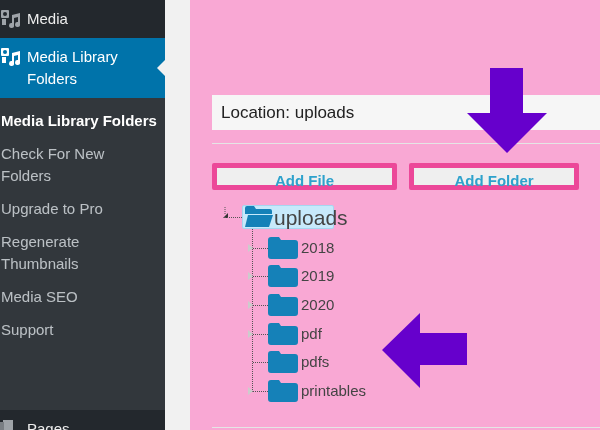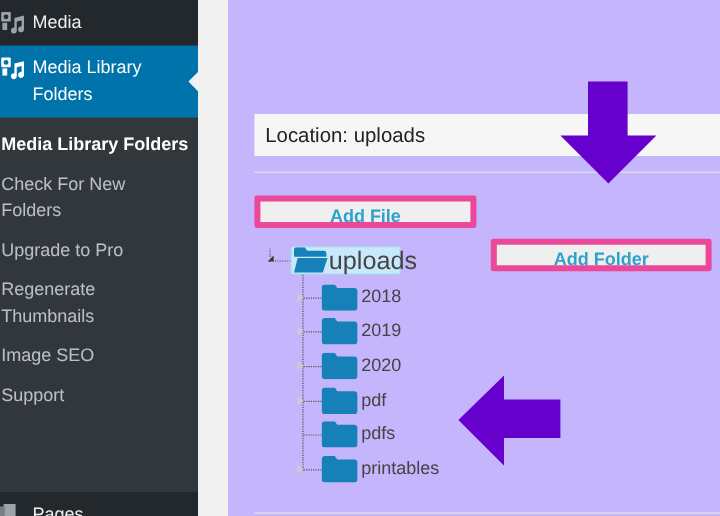--- a/index.html
+++ b/index.html
@@ -14,26 +14,26 @@
   .menu-pages { top: 410px; height: 30px; padding-top: 8px; }
   .menu-label { position: absolute; left: 27px; }
   .menu-icon { position: absolute; left: 0; top: 9px; width: 22px; height: 20px; }
   .notch { position: absolute; right: 0; top: 22px; width: 0; height: 0;
            border-top: 8px solid transparent; border-bottom: 8px solid transparent; border-right: 8px solid #f1f1f1; }
   .submenu { position: absolute; top: 98px; left: 0; width: 165px; padding-top: 12px; }
   .sub-item { display: block; color: rgba(240,245,250,0.72); font-size: 15px; line-height: 22px; margin-bottom: 11px; padding-left: 1px; cursor: pointer; }
   .sub-item.current { color: #fff; font-weight: bold; }
 
   
-  .panel { position: absolute; left: 190px; top: 0; width: 410px; height: 430px; background: #c4b5fd; }
+  .panel { position: absolute; left: 190px; top: 0; width: 410px; height: 430px; background: #f9a8d4; }
   .location-bar { position: absolute; left: 22px; top: 95px; width: 400px; height: 35px; background: #f6f6f6; padding-left: 9px; font-size: 17px; line-height: 35px; color: #222; }
   .hr { position: absolute; left: 22px; top: 143px; width: 400px; height: 1px; background: #e5e5e5; }
   .btn { position: absolute; top: 163px; height: 27px; background: #efefef; border: 5px solid #ec4899; border-radius: 2px; color: #2ea2cc; font-weight: bold; font-size: 15px; line-height: 25px; text-align: center; cursor: pointer; }
   .btn-file { left: 22px; width: 185px; }
-  .btn-folder { left: 219px; width: 184px; margin-top: 36px; }
+  .btn-folder { left: 219px; width: 170px; }
   .bottom-hr { position: absolute; left: 22px; top: 427px; width: 400px; height: 1px; background: #e5e5e5; }
 
   
   .tree-root { position: absolute; left: 52px; top: 205px; width: 92px; height: 24px; background: #c7e9fb; border: 1px solid #a6d6f0; border-radius: 2px; }
   .tree-root-label { position: absolute; left: 84px; top: 209px; font-size: 21px; color: #444; line-height: 18px; }
   .root-connector { position: absolute; left: 34px; top: 217px; width: 18px; border-top: 1px dotted #555; }
   .root-corner { position: absolute; left: 33px; top: 207px; width: 6px; height: 12px; }
   .tree-vline { position: absolute; left: 62px; top: 229px; height: 163px; border-left: 1px dotted #555; }
   .tree-item { position: absolute; left: 56px; height: 26px; width: 200px; cursor: pointer; }
   .tree-item .hline { position: absolute; left: 7px; top: 12px; width: 15px; border-top: 1px dotted #555; }
@@ -67,21 +67,21 @@
     </svg>
     <span class="menu-label" style="width:130px">Media Library Folders</span>
     <span class="notch"></span>
   </div>
 
   <div class="submenu">
     <a class="sub-item current">Media Library Folders</a>
     <a class="sub-item" style="width:120px">Check For New Folders</a>
     <a class="sub-item">Upgrade to Pro</a>
     <a class="sub-item" style="width:100px">Regenerate Thumbnails</a>
-    <a class="sub-item">Image SEO</a>
+    <a class="sub-item">Media SEO</a>
     <a class="sub-item">Support</a>
   </div>
 
   <div class="menu-top menu-pages">
     <svg class="menu-icon" style="top:8px" viewBox="0 0 22 20">
       <rect x="3" y="2" width="10" height="16" fill="#9ea3a8"></rect>
       <rect x="0" y="4" width="4" height="14" fill="#7a7f84"></rect>
     </svg>
     <span class="menu-label">Pages</span>
   </div>

